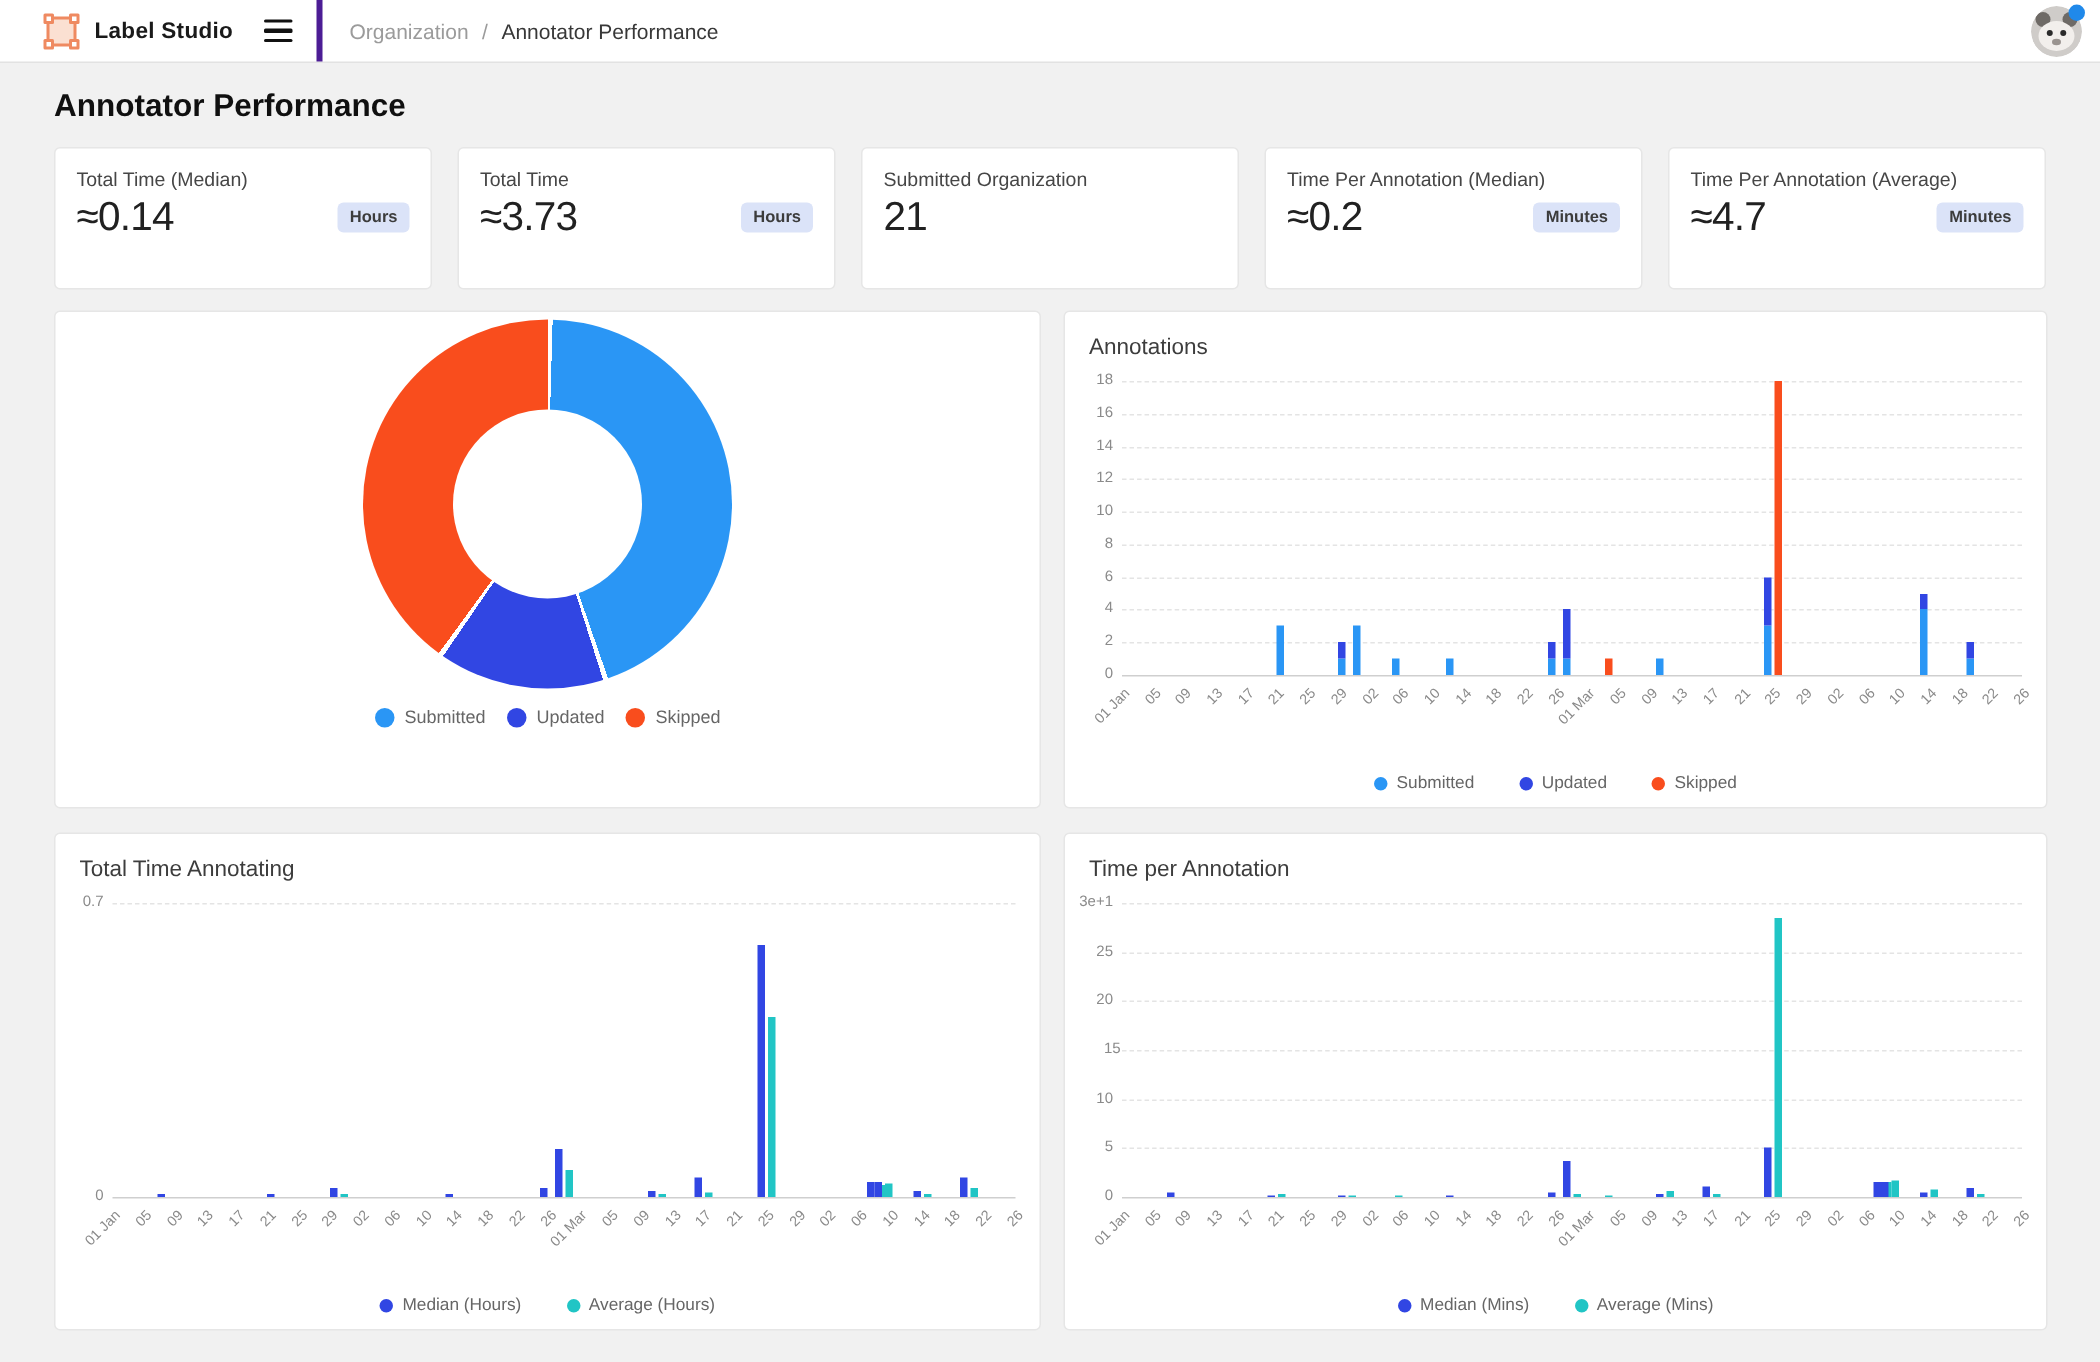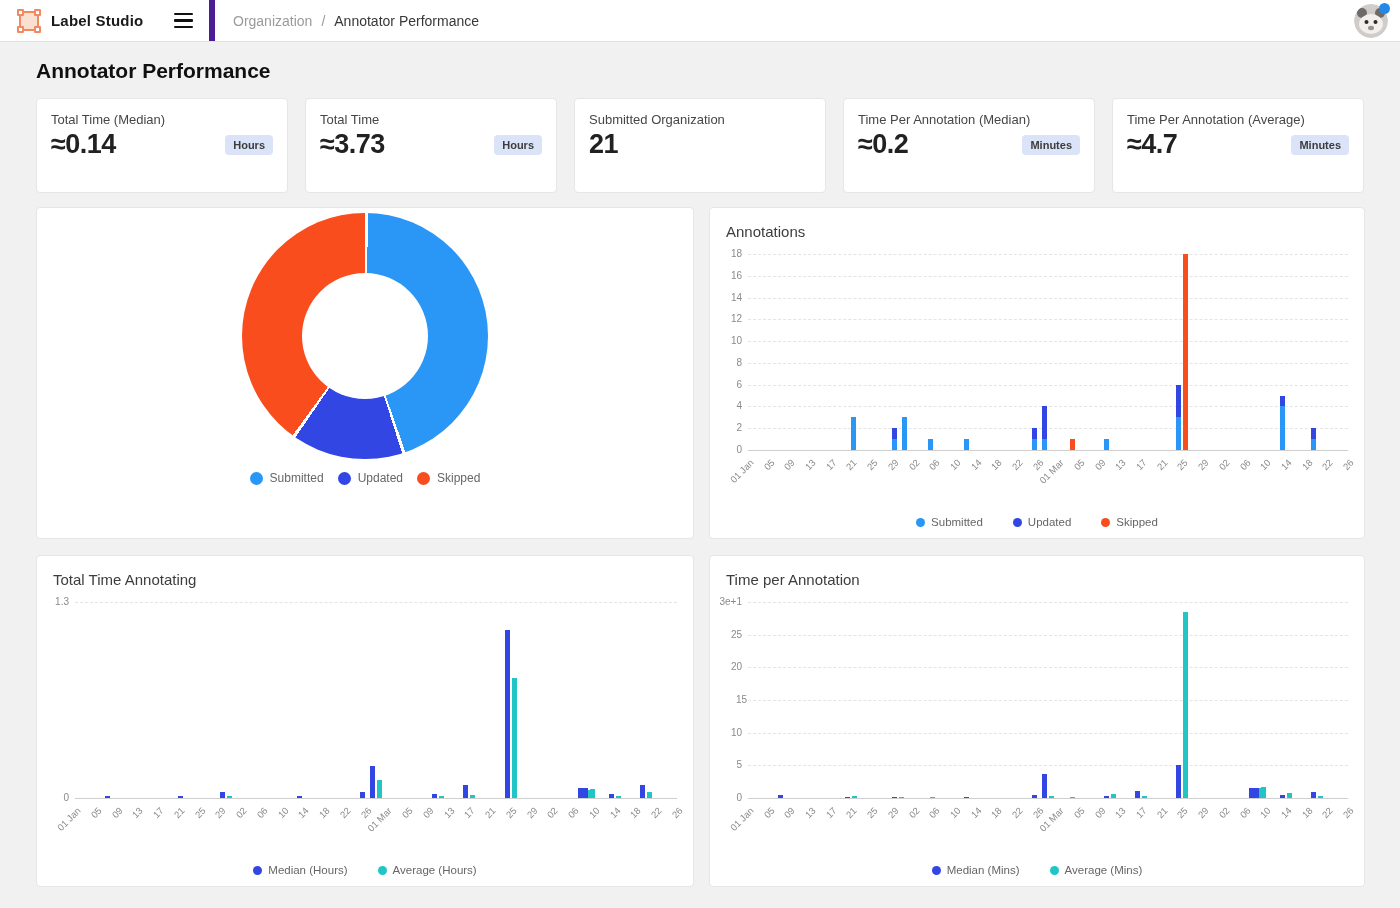--- a/index.html
+++ b/index.html
@@ -3,21 +3,21 @@
 <meta charset="utf-8">
 <style>
   * { box-sizing: border-box; margin: 0; padding: 0; }
   html,body { width:1400px; height:908px; overflow:hidden;
     font-family:"Liberation Sans", sans-serif; background:#f1f1f1; color:#262626; }
 
   
   .app-header { height:42px; background:#fff; border-bottom:1px solid #e2e2e2;
     display:flex; align-items:center; }
   .brand-area { width:215px; height:100%; display:flex; align-items:center;
-    border-right:6px solid #4c1d95; padding:0 14px 0 16px; }
+    border-right:4px solid #4c1d95; padding:0 14px 0 28px; }
   .brand-text { font-size:15px; font-weight:700; color:#1a1a1a; margin-left:9px; letter-spacing:.2px; }
   .hamburger { margin-left:auto; background:none; border:none; cursor:pointer;
     display:flex; flex-direction:column; gap:4px; padding:4px 2px; }
   .hamburger span { display:block; width:19px; height:2.5px; background:#111; border-radius:1px; }
   .breadcrumb { padding-left:18px; font-size:14px; display:flex; gap:9px; align-items:center; }
   .crumb-parent { color:#9b9b9b; }
   .crumb-sep { color:#9b9b9b; }
   .crumb-current { color:#383838; }
   .avatar-wrap { margin-left:auto; margin-right:12px; position:relative; width:34px; height:34px; cursor:pointer; }
   .avatar-wrap svg { border-radius:50%; display:block; }
@@ -26,21 +26,21 @@
 
   
   main { padding:0 36px; }
   h1.page-title { font-size:21px; font-weight:700; color:#101010; margin:17px 0 15px; }
 
   .cards-row { display:grid; grid-template-columns:repeat(5,1fr); gap:17px; }
   .stat-card { background:#fff; border:1px solid #e6e6e6; border-radius:4px;
     height:95px; padding:13px 14px; }
   .stat-label { font-size:13px; color:#464646; }
   .stat-value-row { display:flex; align-items:center; justify-content:space-between; margin-top:2px; }
-  .stat-value { font-size:27px; font-weight:700; color:#212121; letter-spacing:-.5px; }
+  .stat-value { font-size:27px; font-weight:400; color:#212121; letter-spacing:-.5px; }
   .unit-badge { background:var(--c-badge_bg); color:#3c3c3c; font-size:11px; font-weight:700;
     padding:4px 8px; border-radius:4px; }
 
   .panel-grid { margin-top:14px; display:grid; grid-template-columns:658px 656px;
     grid-template-rows:332px 332px; gap:16px 15px; }
   .panel { background:#fff; border:1px solid #e6e6e6; border-radius:4px; position:relative; }
   .panel-title { font-size:15px; color:#3d3d3d; padding:15px 16px 4px; }
 
   
   .donut { width:246px; height:246px; border-radius:50%; margin:5px auto 0; position:relative; }
@@ -271,21 +271,21 @@
           <span class="legend-label">Skipped</span>
         </div>
       </div>
     </div>
 
     <div class="panel">
       <div class="panel-title">Total Time Annotating</div>
       <div class="chart-body">
         <div class="plot">
             <div class="gridline" style="top: 0px;"></div>
-            <span class="ytick" style="top: -6px;">1.3</span>
+            <span class="ytick" style="top: -6px;">0.7</span>
             <div class="gridline zero" style="top: 196px;"></div>
             <span class="ytick" style="top: 190px;">0</span>
             <div class="bar" style="left: 30.3276px; width: 5px; bottom: 0px; height: 1.68px; background: rgb(49, 70, 227);"></div>
             <div class="bar" style="left: 102.983px; width: 5px; bottom: 0px; height: 2.24px; background: rgb(49, 70, 227);"></div>
             <div class="bar" style="left: 144.5px; width: 5px; bottom: 0px; height: 5.6px; background: rgb(49, 70, 227);"></div>
             <div class="bar" style="left: 151.5px; width: 5px; bottom: 0px; height: 1.68px; background: rgb(33, 197, 197);"></div>
             <div class="bar" style="left: 222.345px; width: 5px; bottom: 0px; height: 2.24px; background: rgb(49, 70, 227);"></div>
             <div class="bar" style="left: 284.621px; width: 5px; bottom: 0px; height: 5.6px; background: rgb(49, 70, 227);"></div>
             <div class="bar" style="left: 295px; width: 5px; bottom: 0px; height: 32.2px; background: rgb(49, 70, 227);"></div>
             <div class="bar" style="left: 302px; width: 5px; bottom: 0px; height: 18.2px; background: rgb(33, 197, 197);"></div>

